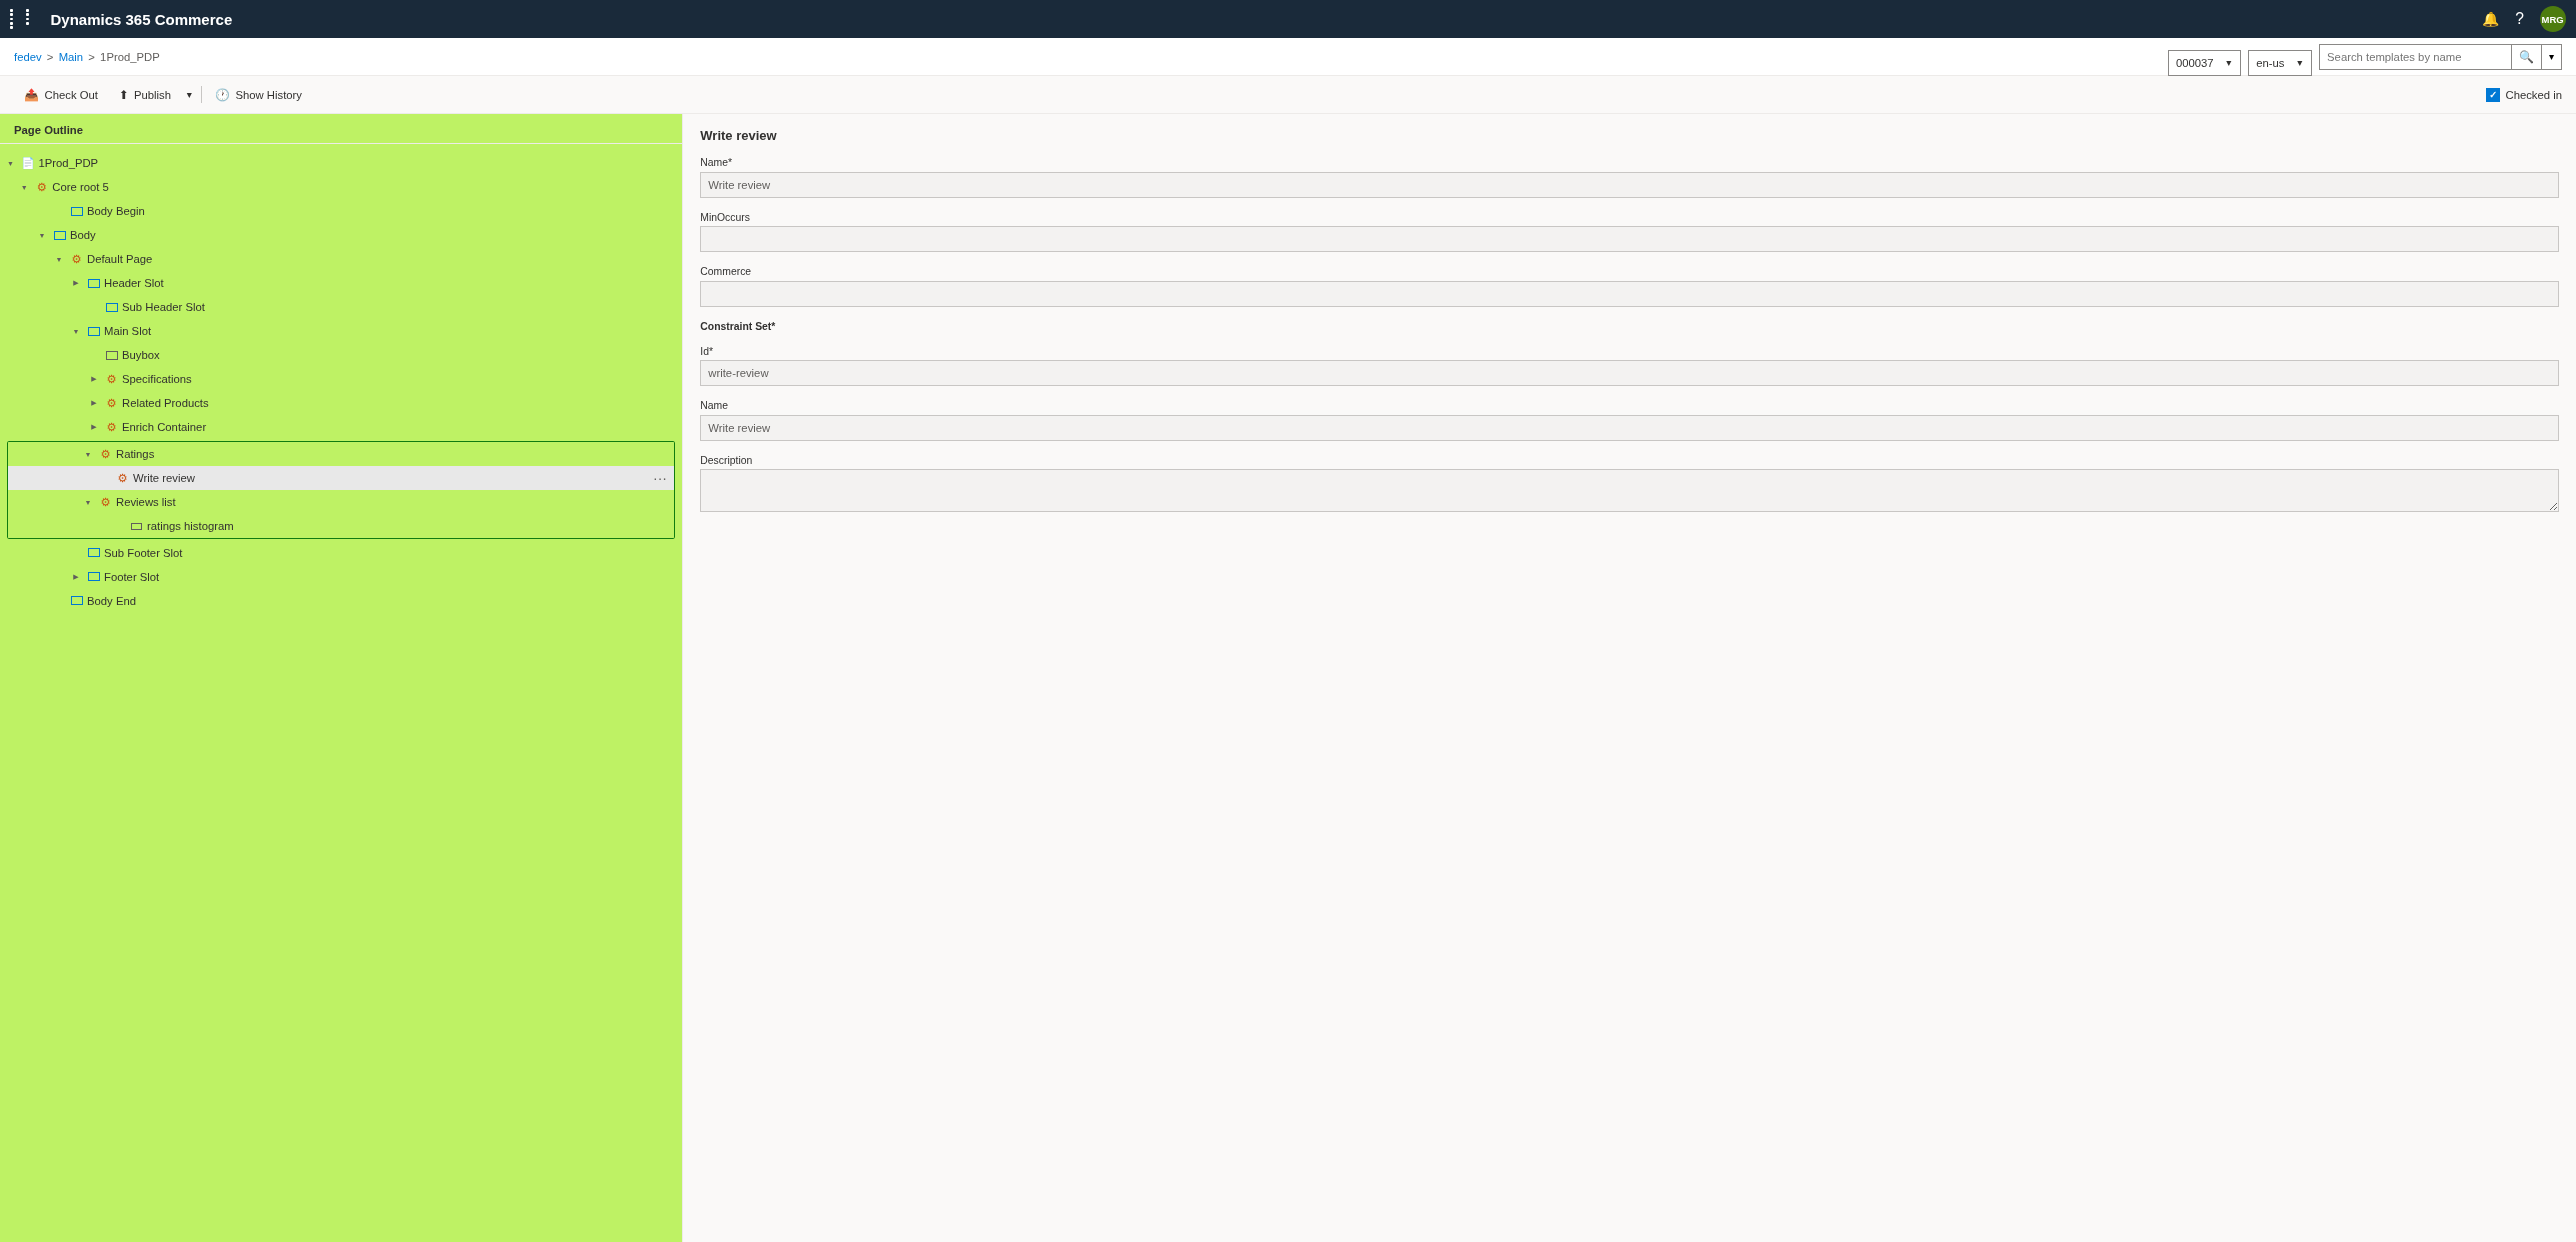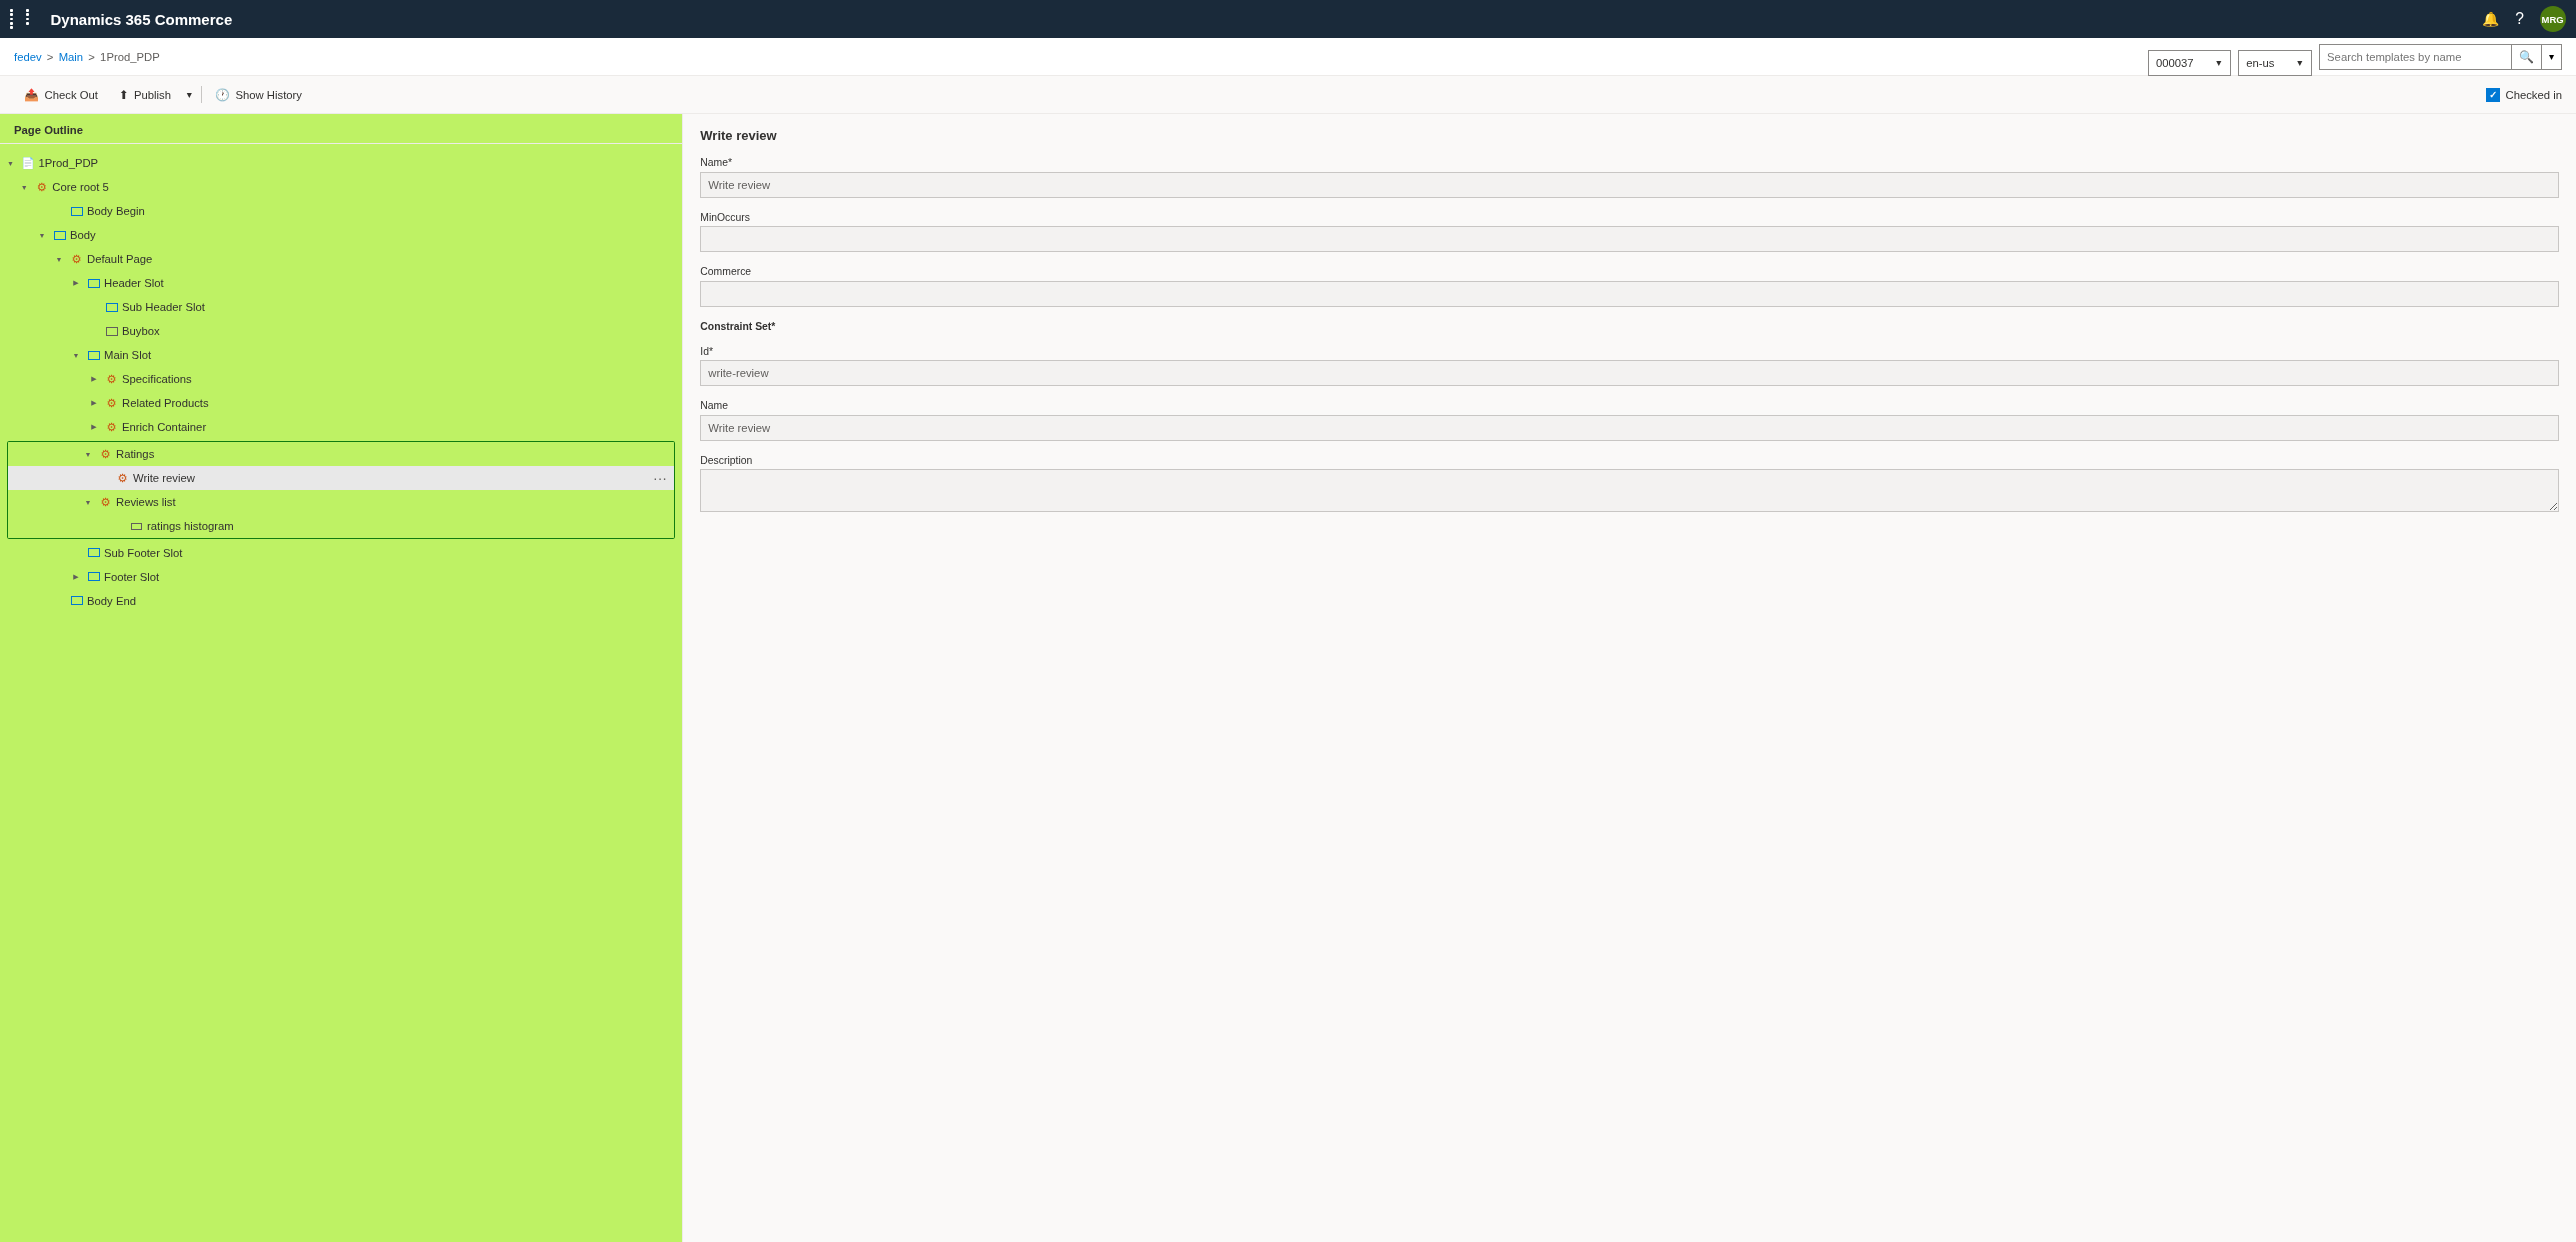--- a/index.html
+++ b/index.html
@@ -72,21 +72,21 @@
     .breadcrumb-sep { color: #605e5c; }
     .breadcrumb-current { color: #605e5c; }
     .breadcrumb-right {
       display: flex;
       align-items: center;
       gap: 7px;
     }
     .dropdown-btn {
       display: flex;
       align-items: center;
-      gap: 21px;
+      gap: 11px;
       border: 0.9px solid #8a8886;
       background: white;
       padding: 3.5px 7px;
       cursor: pointer;
       font-size: 11.3px;
       height: 26px;
       margin-top: 12px;
     }
     .search-box {
       display: flex;
@@ -441,35 +441,35 @@
       <div class="tree-item">
         <span class="tree-indent" style="width:87px;"></span>
         <span class="expand-placeholder"></span>
         <span class="node-icon">
             <span class="slot-icon"></span>
           </span>
         <span class="node-label">Sub Header Slot</span>
       </div>
 
       <div class="tree-item">
+        <span class="tree-indent" style="width:69px;"></span>
+        <span class="expand-btn chevron-down"></span>
+        <span class="node-icon">
+            <span class="slot-icon"></span>
+          </span>
+        <span class="node-label">Main Slot</span>
+      </div>
+
+      <div class="tree-item">
         <span class="tree-indent" style="width:87px;"></span>
         <span class="expand-placeholder"></span>
         <span class="node-icon">
             <span class="module-icon"></span>
           </span>
         <span class="node-label">Buybox</span>
-      </div>
-
-      <div class="tree-item">
-        <span class="tree-indent" style="width:69px;"></span>
-        <span class="expand-btn chevron-down"></span>
-        <span class="node-icon">
-            <span class="slot-icon"></span>
-          </span>
-        <span class="node-label">Main Slot</span>
       </div>
 
       <div class="tree-item">
         <span class="tree-indent" style="width:87px;"></span>
         <span class="expand-btn chevron-right"></span>
         <span class="node-icon" style="font-size:11.3px; color:#ca5010;">⚙</span>
         <span class="node-label">Specifications</span>
       </div>
 
       <div class="tree-item">

